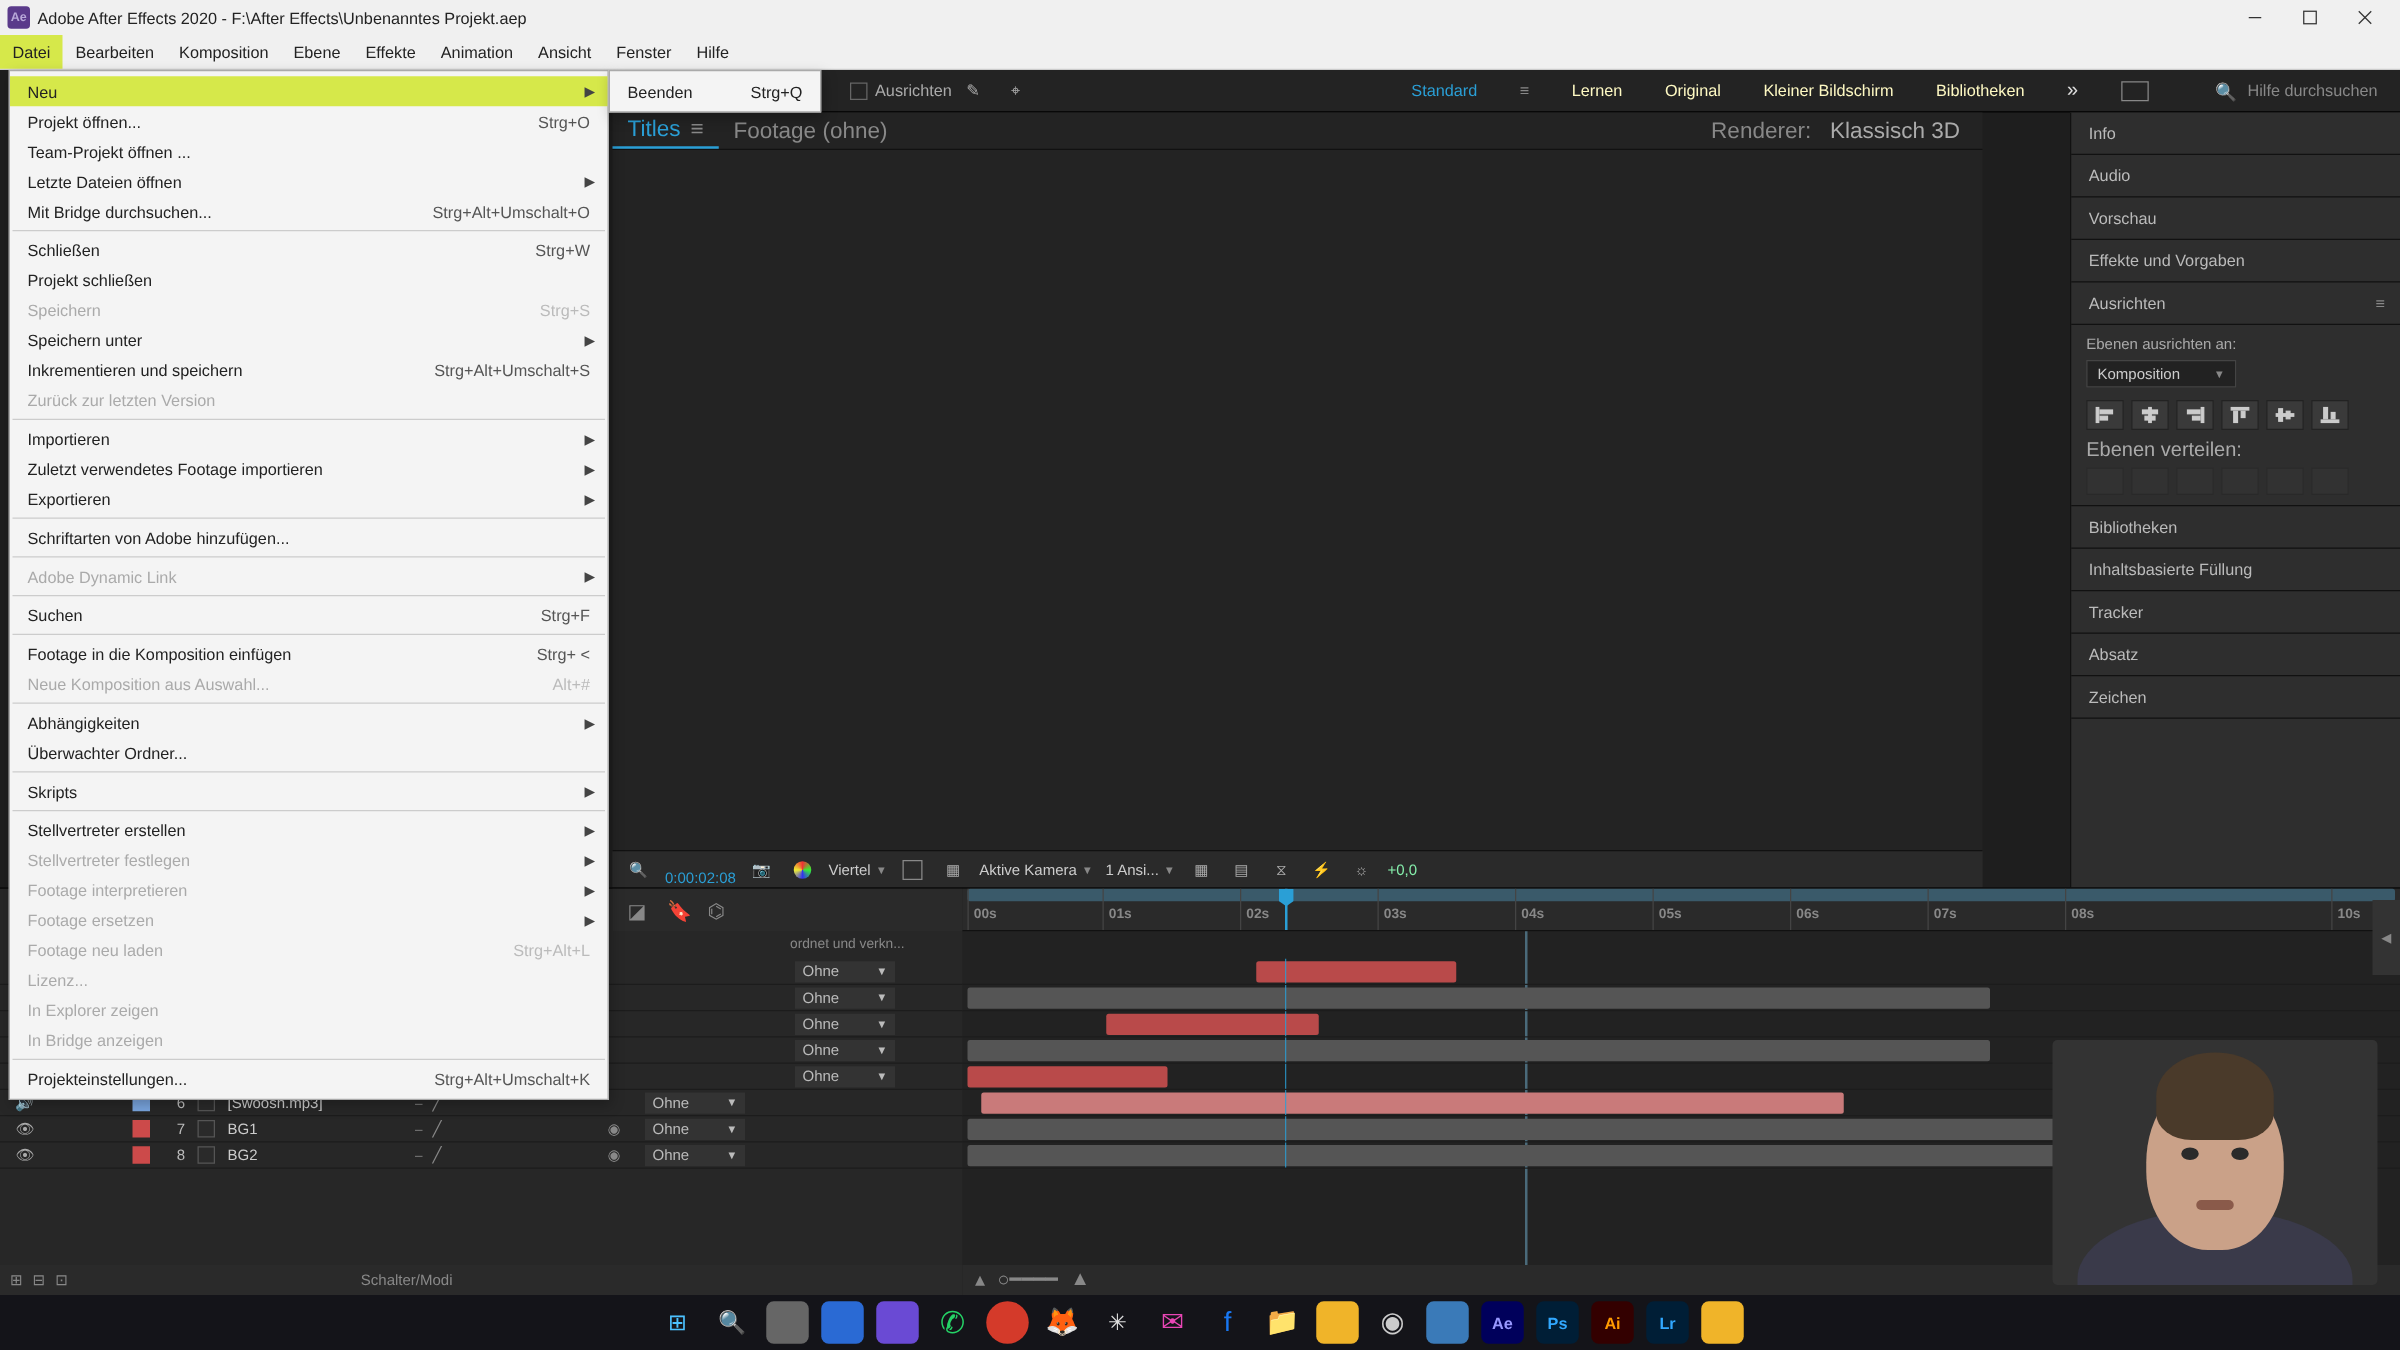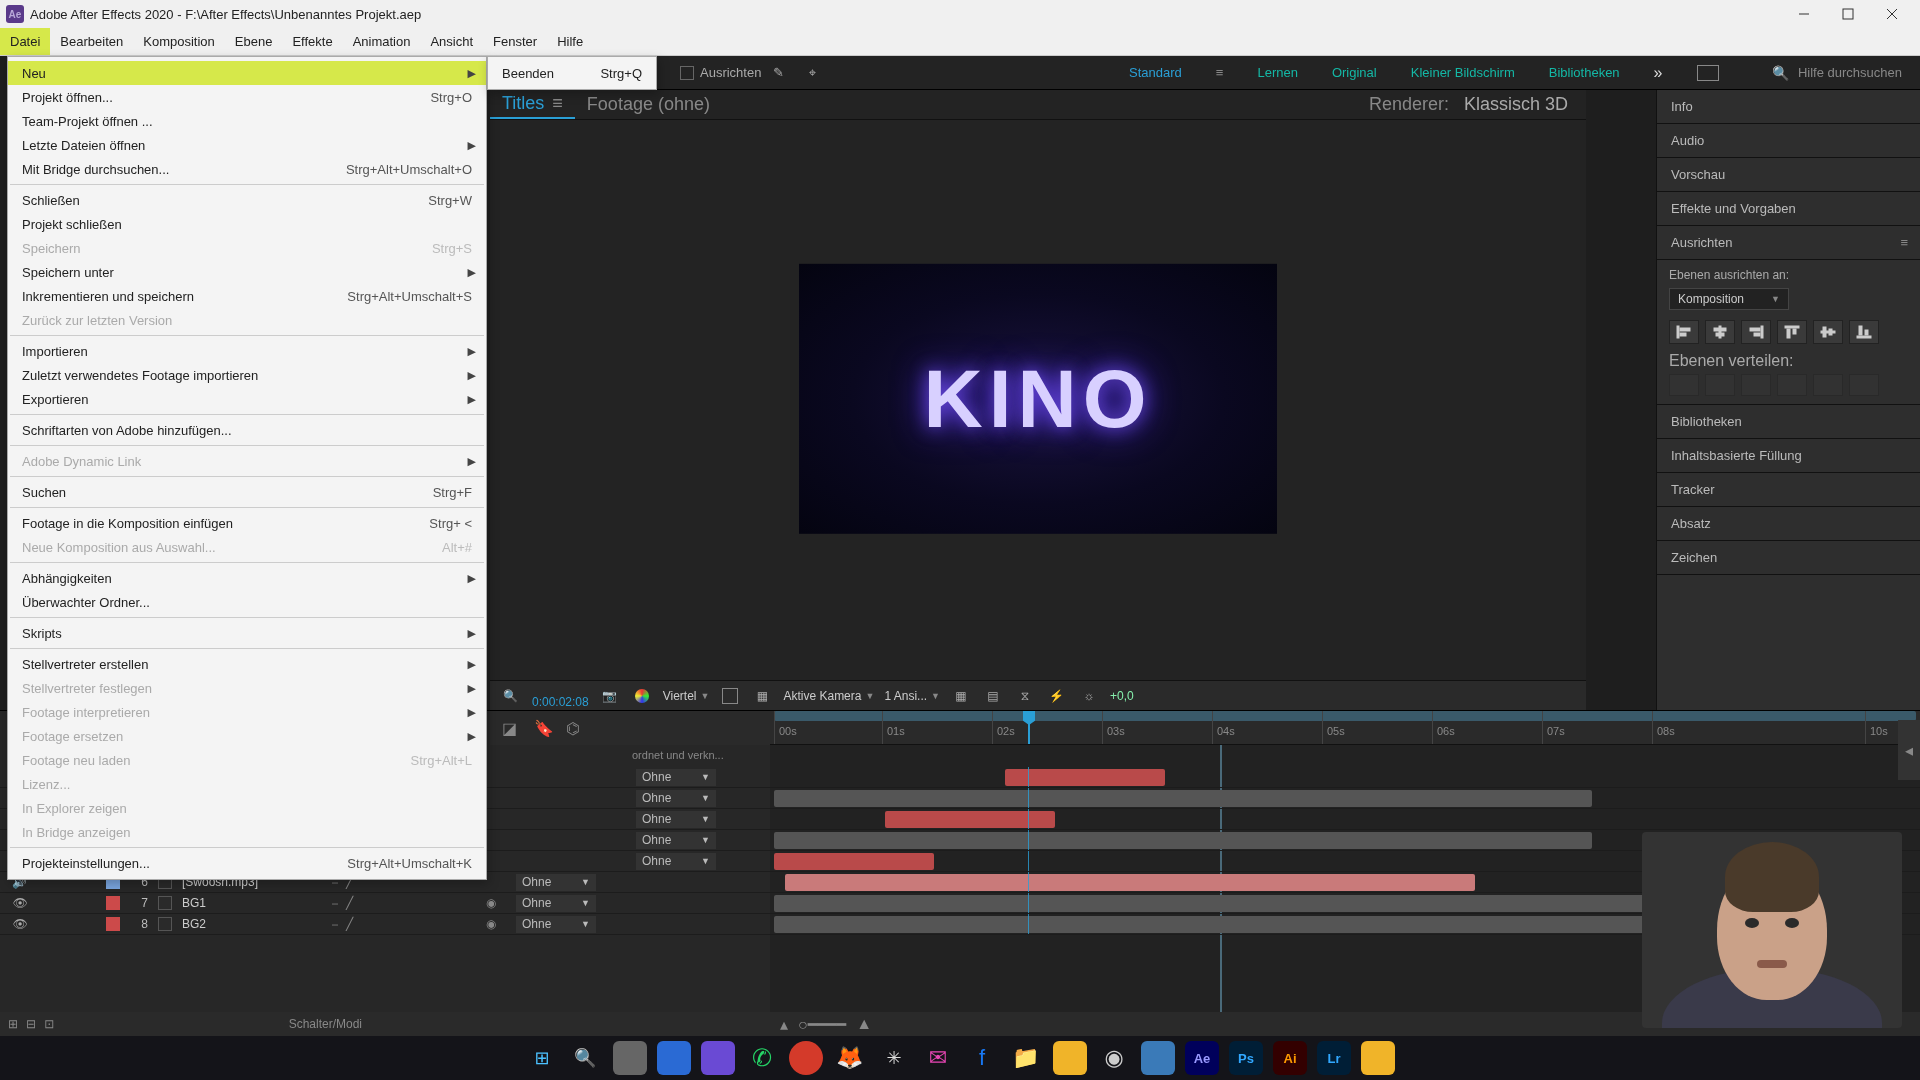--- a/index.html
+++ b/index.html
@@ -16,21 +16,21 @@
 .menubar { height:28px; background:#f0f0f0; display:flex; align-items:stretch; font-size:13px; color:#222; border-bottom:1px solid #ccc;}
 .menubar .mitem { padding:0 10px; display:flex; align-items:center; }
 .menubar .mitem.active { background:#d6e84a; color:#222; }
 
 
 .toolbar { position:absolute; left:490px; right:0; top:56px; height:34px; background:#232323; display:flex; align-items:center; color:#aaa; font-size:13px; border-bottom:1px solid #000;}
 .toolbar .tb-chk{display:flex;align-items:center;margin-left:190px;}
 .toolbar .tb-chk .box{width:14px;height:14px;border:1px solid #666;margin-right:6px;}
 .toolbar .tb-ico{width:22px;height:22px;margin:0 6px;display:flex;align-items:center;justify-content:center;color:#aaa;}
 .toolbar .ws-group{margin-left:auto;display:flex;align-items:center;gap:34px;padding-right:18px;}
-.toolbar .ws-item{color:#14b8a6;}
+.toolbar .ws-item{color:#fef9c3;}
 .toolbar .ws-item.active{color:#2a9fd6;}
 .toolbar .ws-more{color:#ddd;font-size:16px;}
 .toolbar .ws-rect{width:22px;height:16px;border:1px solid #888;}
 .toolbar .search-wrap{display:flex;align-items:center;gap:8px;color:#888;margin-left:20px;}
 .toolbar .search-wrap .mag{font-size:14px;}
 
 
 .tabsrow{position:absolute;left:490px;right:334px;top:90px;height:30px;background:#232323;display:flex;align-items:center;color:#888;font-size:18px;border-bottom:1px solid #111;}
 .tabsrow .tab{padding:0 12px;height:100%;display:flex;align-items:center;}
 .tabsrow .tab.active{color:#2a9fd6;border-bottom:2px solid #2a9fd6;}
@@ -96,21 +96,21 @@
 .tl-row .name{width:150px;color:#ccc;}
 .tl-row .sw{width:110px;display:flex;gap:8px;color:#888;}
 .tl-row .shy{width:44px;}
 .tl-row .au{width:30px;color:#888;}
 .tl-row .parent{width:80px;background:#333;height:17px;display:flex;align-items:center;padding:0 6px;color:#bbb;position:relative;}
 .tl-row .parent .car{position:absolute;right:6px;font-size:9px;}
 .tl-foot{position:absolute;left:0;right:0;bottom:0;height:24px;background:#2a2a2a;display:flex;align-items:center;padding:0 8px;color:#888;font-size:12px;gap:8px;}
 .tl-foot .mid{margin-left:auto;margin-right:400px;}
 
 .tl-right{position:absolute;left:770px;right:0;top:0;bottom:0;background:#222;}
-.ruler{height:34px;background:#2a2a2a;position:relative;border-bottom:1px solid #111;}
+.ruler{height:34px;background:#2a2a2a;position:relative;border-bottom:1px solid #111;font-weight:bold;}
 .ruler .tick{position:absolute;top:0;height:100%;border-left:1px solid #444;color:#888;font-size:11px;padding:14px 0 0 4px;}
 .ruler .playhead{position:absolute;top:0;bottom:0;width:2px;background:#2a9fd6;}
 .ruler .playhead .knob{position:absolute;top:0;left:-5px;width:12px;height:14px;background:#2a9fd6;clip-path:polygon(0 0,100% 0,100% 70%,50% 100%,0 70%);}
 .ruler .workbar{position:absolute;top:0;left:4px;right:4px;height:10px;background:#3a5a6a;border-radius:2px;}
 .tracks{position:absolute;left:0;right:0;top:56px;bottom:24px;}
 .track{height:21px;position:relative;border-bottom:1px solid #1c1c1c;}
 .clip{position:absolute;top:2px;height:17px;border-radius:2px;}
 .clip.red{background:#b94a4a;}
 .clip.pink{background:#c97a7a;}
 .clip.gray{background:#555;}
@@ -335,23 +335,20 @@
     </div>
   </div>
 <div class="submenu">
   <div class="dm-item">
     <span>Beenden</span>
     <span class="hk">Strg+Q</span>
   </div>
 </div>
 
 <div class="preview-area">
-  <div class="preview-canvas">
-    <div class="preview-text">KINO</div>
-  </div>
   <div class="preview-footer">
     <div class="pf-btn">🔍</div>
     <div class="pf-time">0:00:02:08</div>
     <div class="pf-btn">📷</div>
     <div class="pf-btn">
         <div class="dot"></div>
       </div>
     <div class="pf-drop">
         <span>Viertel</span>
         <span class="car">▼</span>

